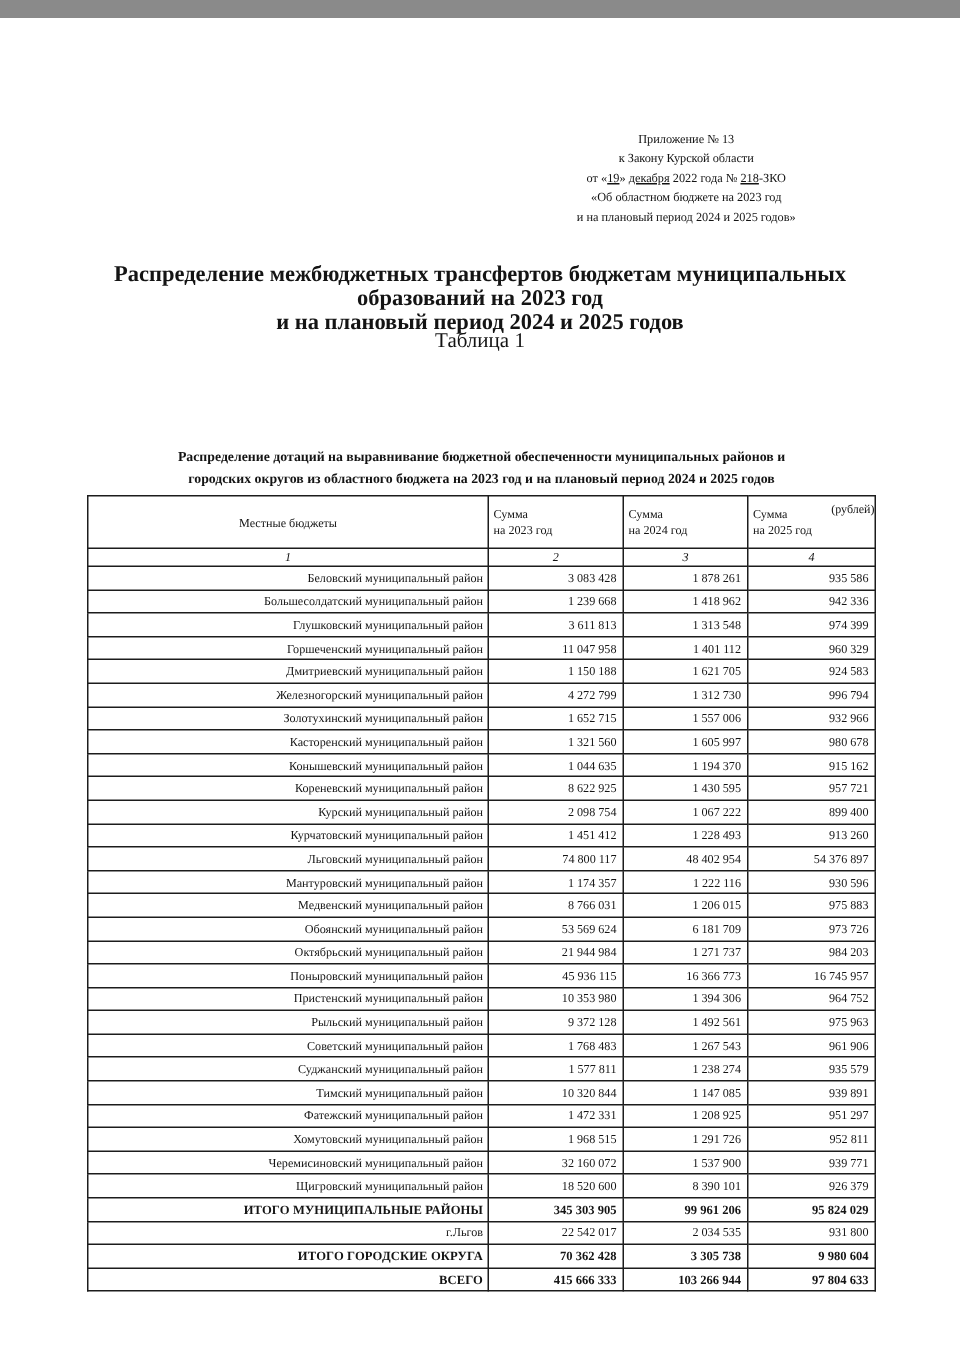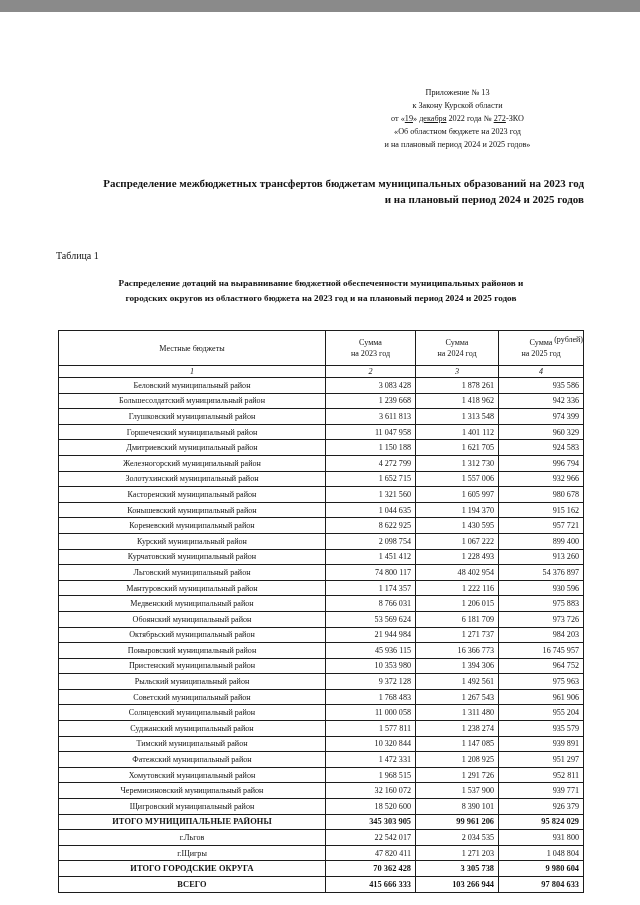--- a/index.html
+++ b/index.html
@@ -31,36 +31,36 @@
   }
   .doc-ref div { white-space: nowrap; }
   .u { text-decoration: underline; }
 
   
   .heading-main {
     position: absolute;
     top: 163px;
     left: 56px;
     width: 528px;
-    text-align: right;
-    font-size: 11px;
+    text-align: center;
+    font-size: 15px;
     font-weight: bold;
     line-height: 16px;
   }
   .table-no {
     position: absolute;
-    top: 238px;
+    top: 208px;
     left: 56px;
     width: 528px;
-    text-align: left;
-    font-size: 10px;
+    text-align: center;
+    font-size: 14px;
   }
   .heading-sub {
     position: absolute;
-    top: 264px;
+    top: 285px;
     left: 56px;
     width: 530px;
     text-align: center;
     font-size: 9.2px;
     font-weight: bold;
     line-height: 15px;
   }
   .units {
     position: absolute;
     top: 323px;
@@ -89,58 +89,57 @@
     line-height: 11px;
     font-weight: normal;
     vertical-align: middle;
   }
   col.c-name { width: 267px; }
   col.c-y1   { width: 90px; }
   col.c-y2   { width: 83px; }
   col.c-y3   { width: 85px; }
 
   thead td {
-    text-align: center;
     height: 32px;
   }
   thead td.hdr-name { text-align: center; }
   .hdr-l1 { display: block; }
   .hdr-l2 { display: block; }
 
   tr.numrow td {
     text-align: center;
     font-style: italic;
     height: 11px;
     padding-top: 0;
     padding-bottom: 0;
   }
 
   tbody td.name {
-    text-align: center;
+    text-align: right;
     height: 12.6px;
     white-space: nowrap;
     overflow: hidden;
   }
   tbody td.num {
     text-align: right;
     padding-right: 4px;
     white-space: nowrap;
   }
   tr.total td { font-weight: bold; font-size: 8.4px; }
   tr.total td.name { letter-spacing: 0.1px; }
 </style>
 </head>
 <body>
 
 <div class="page">
 
   <div class="doc-ref">
     <div>Приложение № 13</div>
     <div>к Закону Курской области</div>
-    <div><span>от «</span><span class="u">19</span><span>» </span><span class="u">декабря</span><span> 2022 года № </span><span class="u">272</span><span>-ЗКО</span></div>
+    <div><span>от «</span><span class="u">19</span><span>» </span><span class="u">декабря</span><span> 2022 года № </span><span class="u">218</span><span>-ЗКО</span></div>
     <div>«Об областном бюджете на 2023 год</div>
     <div>и на плановый период 2024 и 2025 годов»</div>
   </div>
 
   <div class="heading-main">
     <div>Распределение межбюджетных трансфертов бюджетам муниципальных образований на 2023 год</div>
     <div>и на плановый период 2024 и 2025 годов</div>
   </div>
 
   <div class="table-no">Таблица 1</div>
@@ -306,26 +305,20 @@
             <td class="num">1 492 561</td>
             <td class="num">975 963</td>
           </tr>
           <tr>
             <td class="name">Советский муниципальный район</td>
             <td class="num">1 768 483</td>
             <td class="num">1 267 543</td>
             <td class="num">961 906</td>
           </tr>
           <tr>
-            <td class="name">Солнцевский муниципальный район</td>
-            <td class="num">11 000 058</td>
-            <td class="num">1 311 480</td>
-            <td class="num">955 204</td>
-          </tr>
-          <tr>
             <td class="name">Суджанский муниципальный район</td>
             <td class="num">1 577 811</td>
             <td class="num">1 238 274</td>
             <td class="num">935 579</td>
           </tr>
           <tr>
             <td class="name">Тимский муниципальный район</td>
             <td class="num">10 320 844</td>
             <td class="num">1 147 085</td>
             <td class="num">939 891</td>
@@ -359,26 +352,20 @@
             <td class="num">345 303 905</td>
             <td class="num">99 961 206</td>
             <td class="num">95 824 029</td>
           </tr>
           <tr>
             <td class="name">г.Льгов</td>
             <td class="num">22 542 017</td>
             <td class="num">2 034 535</td>
             <td class="num">931 800</td>
           </tr>
-          <tr>
-            <td class="name">г.Щигры</td>
-            <td class="num">47 820 411</td>
-            <td class="num">1 271 203</td>
-            <td class="num">1 048 804</td>
-          </tr>
           <tr class="total">
             <td class="name">ИТОГО ГОРОДСКИЕ ОКРУГА</td>
             <td class="num">70 362 428</td>
             <td class="num">3 305 738</td>
             <td class="num">9 980 604</td>
           </tr>
           <tr class="total">
             <td class="name">ВСЕГО</td>
             <td class="num">415 666 333</td>
             <td class="num">103 266 944</td>

